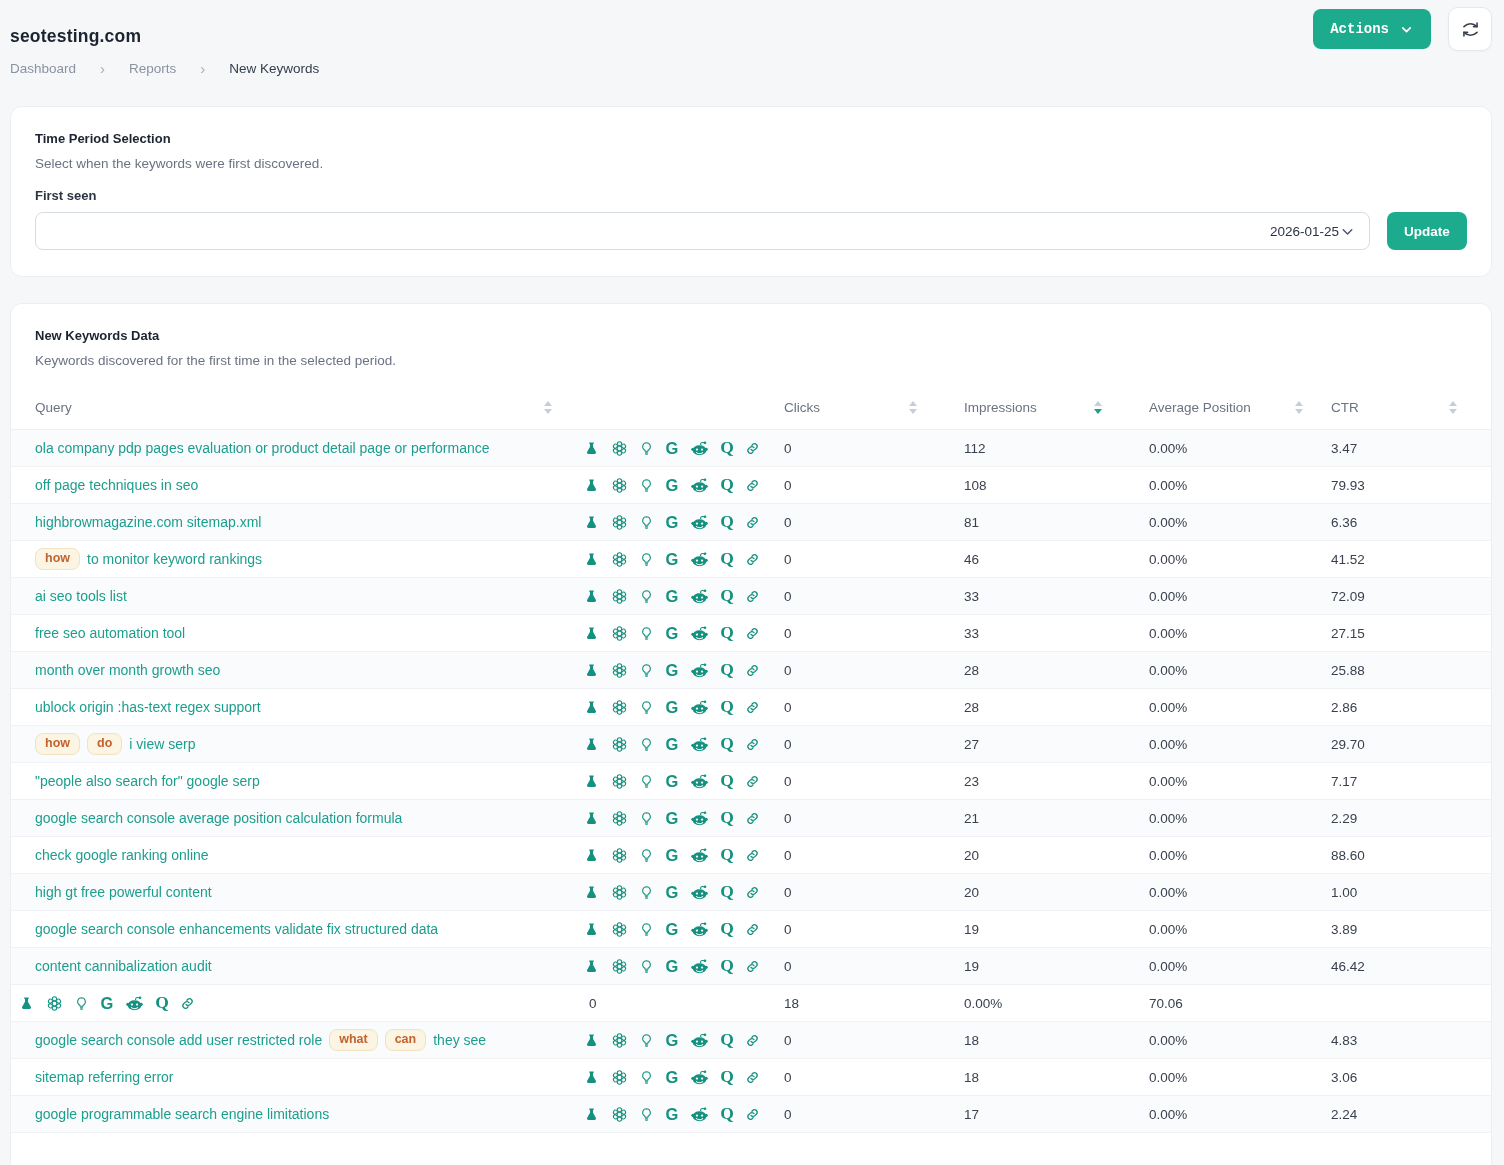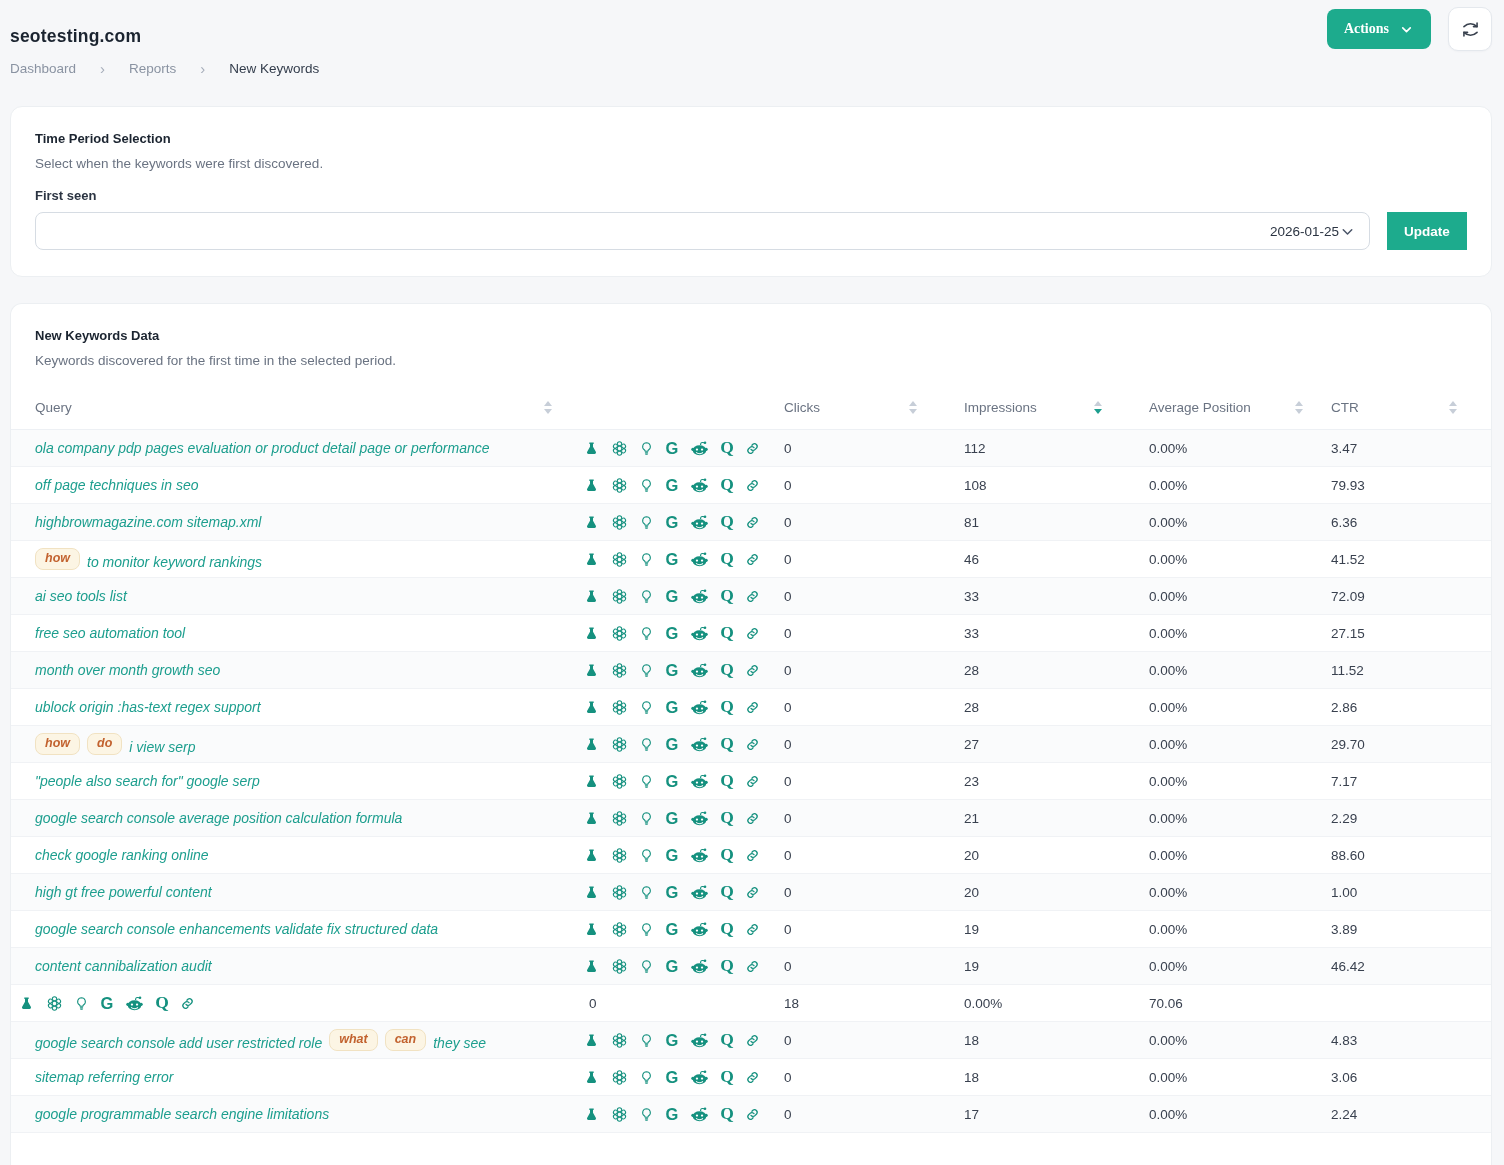--- a/index.html
+++ b/index.html
@@ -14,21 +14,21 @@
   .topbar { display: flex; justify-content: space-between; align-items: flex-start; }
   .site-title { font-size: 17.5px; font-weight: 700; color: #1B2430; margin: 20px 0 0 0; letter-spacing: .2px; }
   .breadcrumb { display: flex; align-items: center; gap: 24px; margin-top: 14px; font-size: 13.5px; color: #8A93A2; }
   .crumb { cursor: pointer; }
   .crumb.active { color: #333D4C; }
   .sep { color: #A6ADBA; font-size: 15px; line-height: 1; }
   .topbar-right { display: flex; gap: 17px; align-items: center; margin-top: 1px; }
   .actions-btn {
     display: flex; align-items: center; gap: 10px; background: #1DAB8D; color: #fff;
     border: none; border-radius: 8px; height: 40px; padding: 0 17px;
-    font-size: 14px; font-weight: 700; font-family: Liberation Serif, serif; cursor: pointer;
+    font-size: 14px; font-weight: 700; font-family: Liberation Mono, monospace; cursor: pointer;
   }
   .icon-btn {
     width: 44px; height: 44px; background: #fff; border: 1px solid #E4E8ED; border-radius: 10px;
     display: flex; align-items: center; justify-content: center; cursor: pointer;
     box-shadow: 0 1px 2px rgba(20,30,50,.03);
   }
 
   
   .card { background: #fff; border: 1px solid #ECEFF2; border-radius: 12px; }
   .card1 { margin-top: 30px; padding: 24px 24px 26px; }
@@ -36,21 +36,21 @@
   .card-sub { margin: 10px 0 0; font-size: 13.5px; color: #6A7382; }
   .field-label { margin-top: 17px; font-size: 13px; font-weight: 700; color: #2B3442; }
   .select-row { display: flex; gap: 17px; margin-top: 9px; align-items: center; }
   .select {
     flex: 1; height: 38px; border: 1px solid #D6DCE3; border-radius: 8px; background: #fff;
     display: flex; align-items: center; justify-content: flex-end;
     padding: 0 13px 0 15px; font-size: 13.5px; color: #2B3442; cursor: pointer;
   }
   .select .chev { color: #4A5568; display: flex; }
   .update-btn {
-    width: 80px; height: 38px; background: #1DAB8D; border: none; border-radius: 0;
+    width: 80px; height: 38px; background: #1DAB8D; border: none; border-radius: 8px;
     color: #fff; font-size: 13.5px; font-weight: 700; font-family: inherit; cursor: pointer;
   }
 
   .card2 { margin-top: 26px; padding: 24px 0 0; border-bottom: none; border-bottom-left-radius: 0; border-bottom-right-radius: 0; min-height: 880px; }
   .card2 .head { padding: 0 24px; }
 
   
   .table { margin-top: 18px; }
   .thead, .trow { display: grid; grid-template-columns: 565px 195px 180px 185px 182px 1fr; align-items: center; }
   .thead { height: 44px; border-bottom: 1px solid #EDF0F4; }
@@ -59,21 +59,21 @@
   .hcell.c4 { padding-right: 15px; }
   .sort { display: flex; flex-direction: column; gap: 2.5px; }
   .sort i { display: block; width: 0; height: 0; border-left: 4.5px solid transparent; border-right: 4.5px solid transparent; }
   .sort .up   { border-bottom: 5.5px solid #C7CED8; }
   .sort .down { border-top:    5.5px solid #C7CED8; }
   .sort.desc .down { border-top-color: #1C9E8E; }
 
   .trow { height: 37px; border-bottom: 1px solid #F0F2F5; }
   .trow:nth-child(odd) { background: #FAFBFC; }
   .qcell { padding-left: 24px; overflow: hidden; white-space: nowrap; }
-  .qlink { color: #1C9E8E; font-size: 14px; text-decoration: none; display: flex; align-items: flex-end; cursor: pointer; font-style: italic; }
+  .qlink { color: #1C9E8E; font-size: 14px; text-decoration: none; display: flex; align-items: center; cursor: pointer; }
   .qtext { margin-right: 7px; }
   .qtext:last-child { margin-right: 0; }
   .badge {
     background: #FCF5E4; border: 1px solid #F1E2C2; color: #C2622F;
     font-size: 12.5px; font-weight: 700; border-radius: 8px; padding: 2.5px 9px;
     margin-right: 7px; display: inline-block; line-height: 1.25;
   }
   .icell { display: flex; align-items: center; gap: 11.5px; padding-left: 8px; }
   .ricon { display: flex; align-items: center; justify-content: center; color: #15917F; cursor: pointer; }
   .gicon { font-weight: 800; font-size: 16.5px; line-height: 1; }
@@ -606,21 +606,21 @@
               <span class="ricon">
                 <svg viewBox="0 0 24 24" width="15" height="15" fill="none" stroke="currentColor" stroke-width="2.1" stroke-linecap="round">
                   <path d="M9.6 13.4a4.2 4.2 0 0 0 6.3.45l2.6-2.6a4.2 4.2 0 0 0-5.9-5.9l-1.5 1.5"></path>
                   <path d="M14.4 10.6a4.2 4.2 0 0 0-6.3-.45l-2.6 2.6a4.2 4.2 0 0 0 5.9 5.9l1.5-1.5"></path>
                 </svg>
               </span>
             </div>
     <div class="ncell">0</div>
     <div class="ncell">28</div>
     <div class="ncell">0.00%</div>
-    <div class="ncell">11.52</div>
+    <div class="ncell">25.88</div>
   </div>
           <div class="trow">
     <div class="qcell">
       <a class="qlink">
                 <span class="qtext">ublock origin :has-text regex support</span>
               </a>
     </div>
     <div class="icell">
               <span class="ricon">
                 <svg viewBox="0 0 24 24" width="15" height="15" fill="currentColor">

